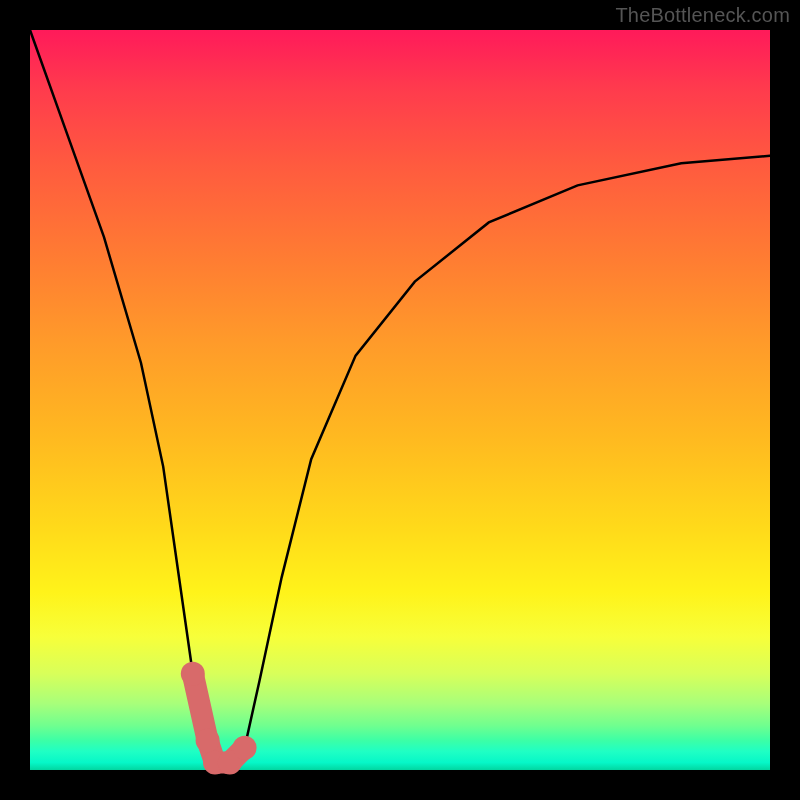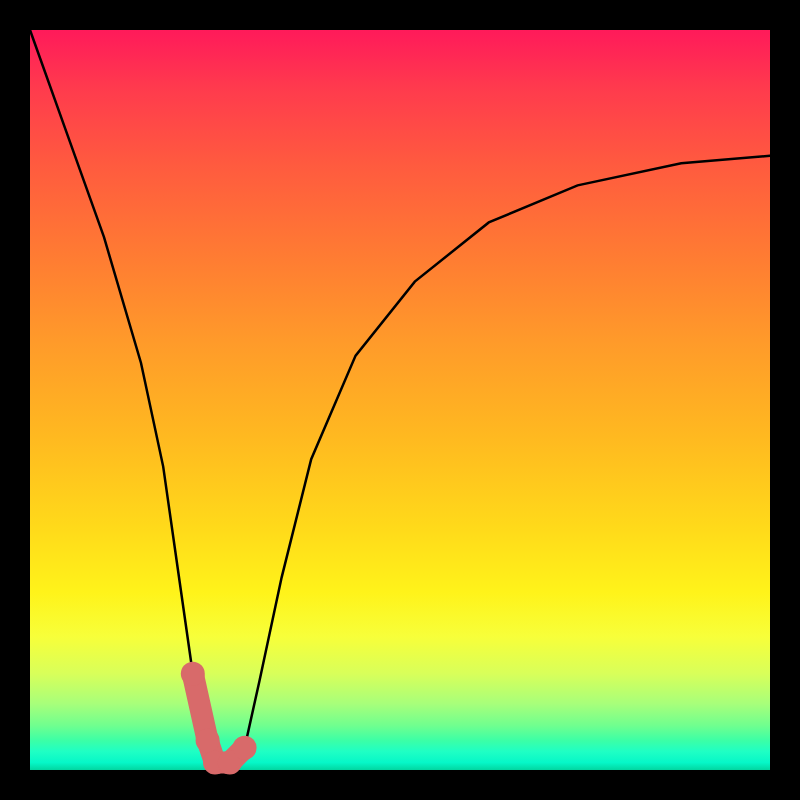--- a/index.html
+++ b/index.html
@@ -74,20 +74,21 @@
     stroke-linejoin: round;
   }
   .valley-dot {
     fill: #d86a6a;
   }
 </style>
 </head>
 <body>
 
 <div class="frame">
+  <div class="watermark">TheBottleneck.com</div>
 
   <div class="plot-area">
     <svg class="curves" viewBox="0 0 740 740" preserveAspectRatio="none">
       <path class="curve" d="M0.0 0.0 L37.0 103.6 L74.0 207.2 L111.0 333.0 L133.2 436.6 L148.0 540.2 L162.8 643.8 L177.6 710.4 L185.0 732.6 L199.8 732.6 L214.6 717.8 L229.4 651.2 L251.6 547.6 L281.2 429.2 L325.6 325.6 L384.8 251.6 L458.8 192.4 L547.6 155.4 L651.2 133.2 L740.0 125.8"></path>
       <path class="valley" d="M162.8 643.8 L177.6 710.4 L185.0 732.6 L199.8 732.6 L214.6 717.8"></path>
       <g>
           <circle class="valley-dot" cx="162.8" cy="643.8" r="12"></circle>
           <circle class="valley-dot" cx="177.6" cy="710.4" r="12"></circle>
           <circle class="valley-dot" cx="185.0" cy="732.6" r="12"></circle>
           <circle class="valley-dot" cx="199.8" cy="732.6" r="12"></circle>

